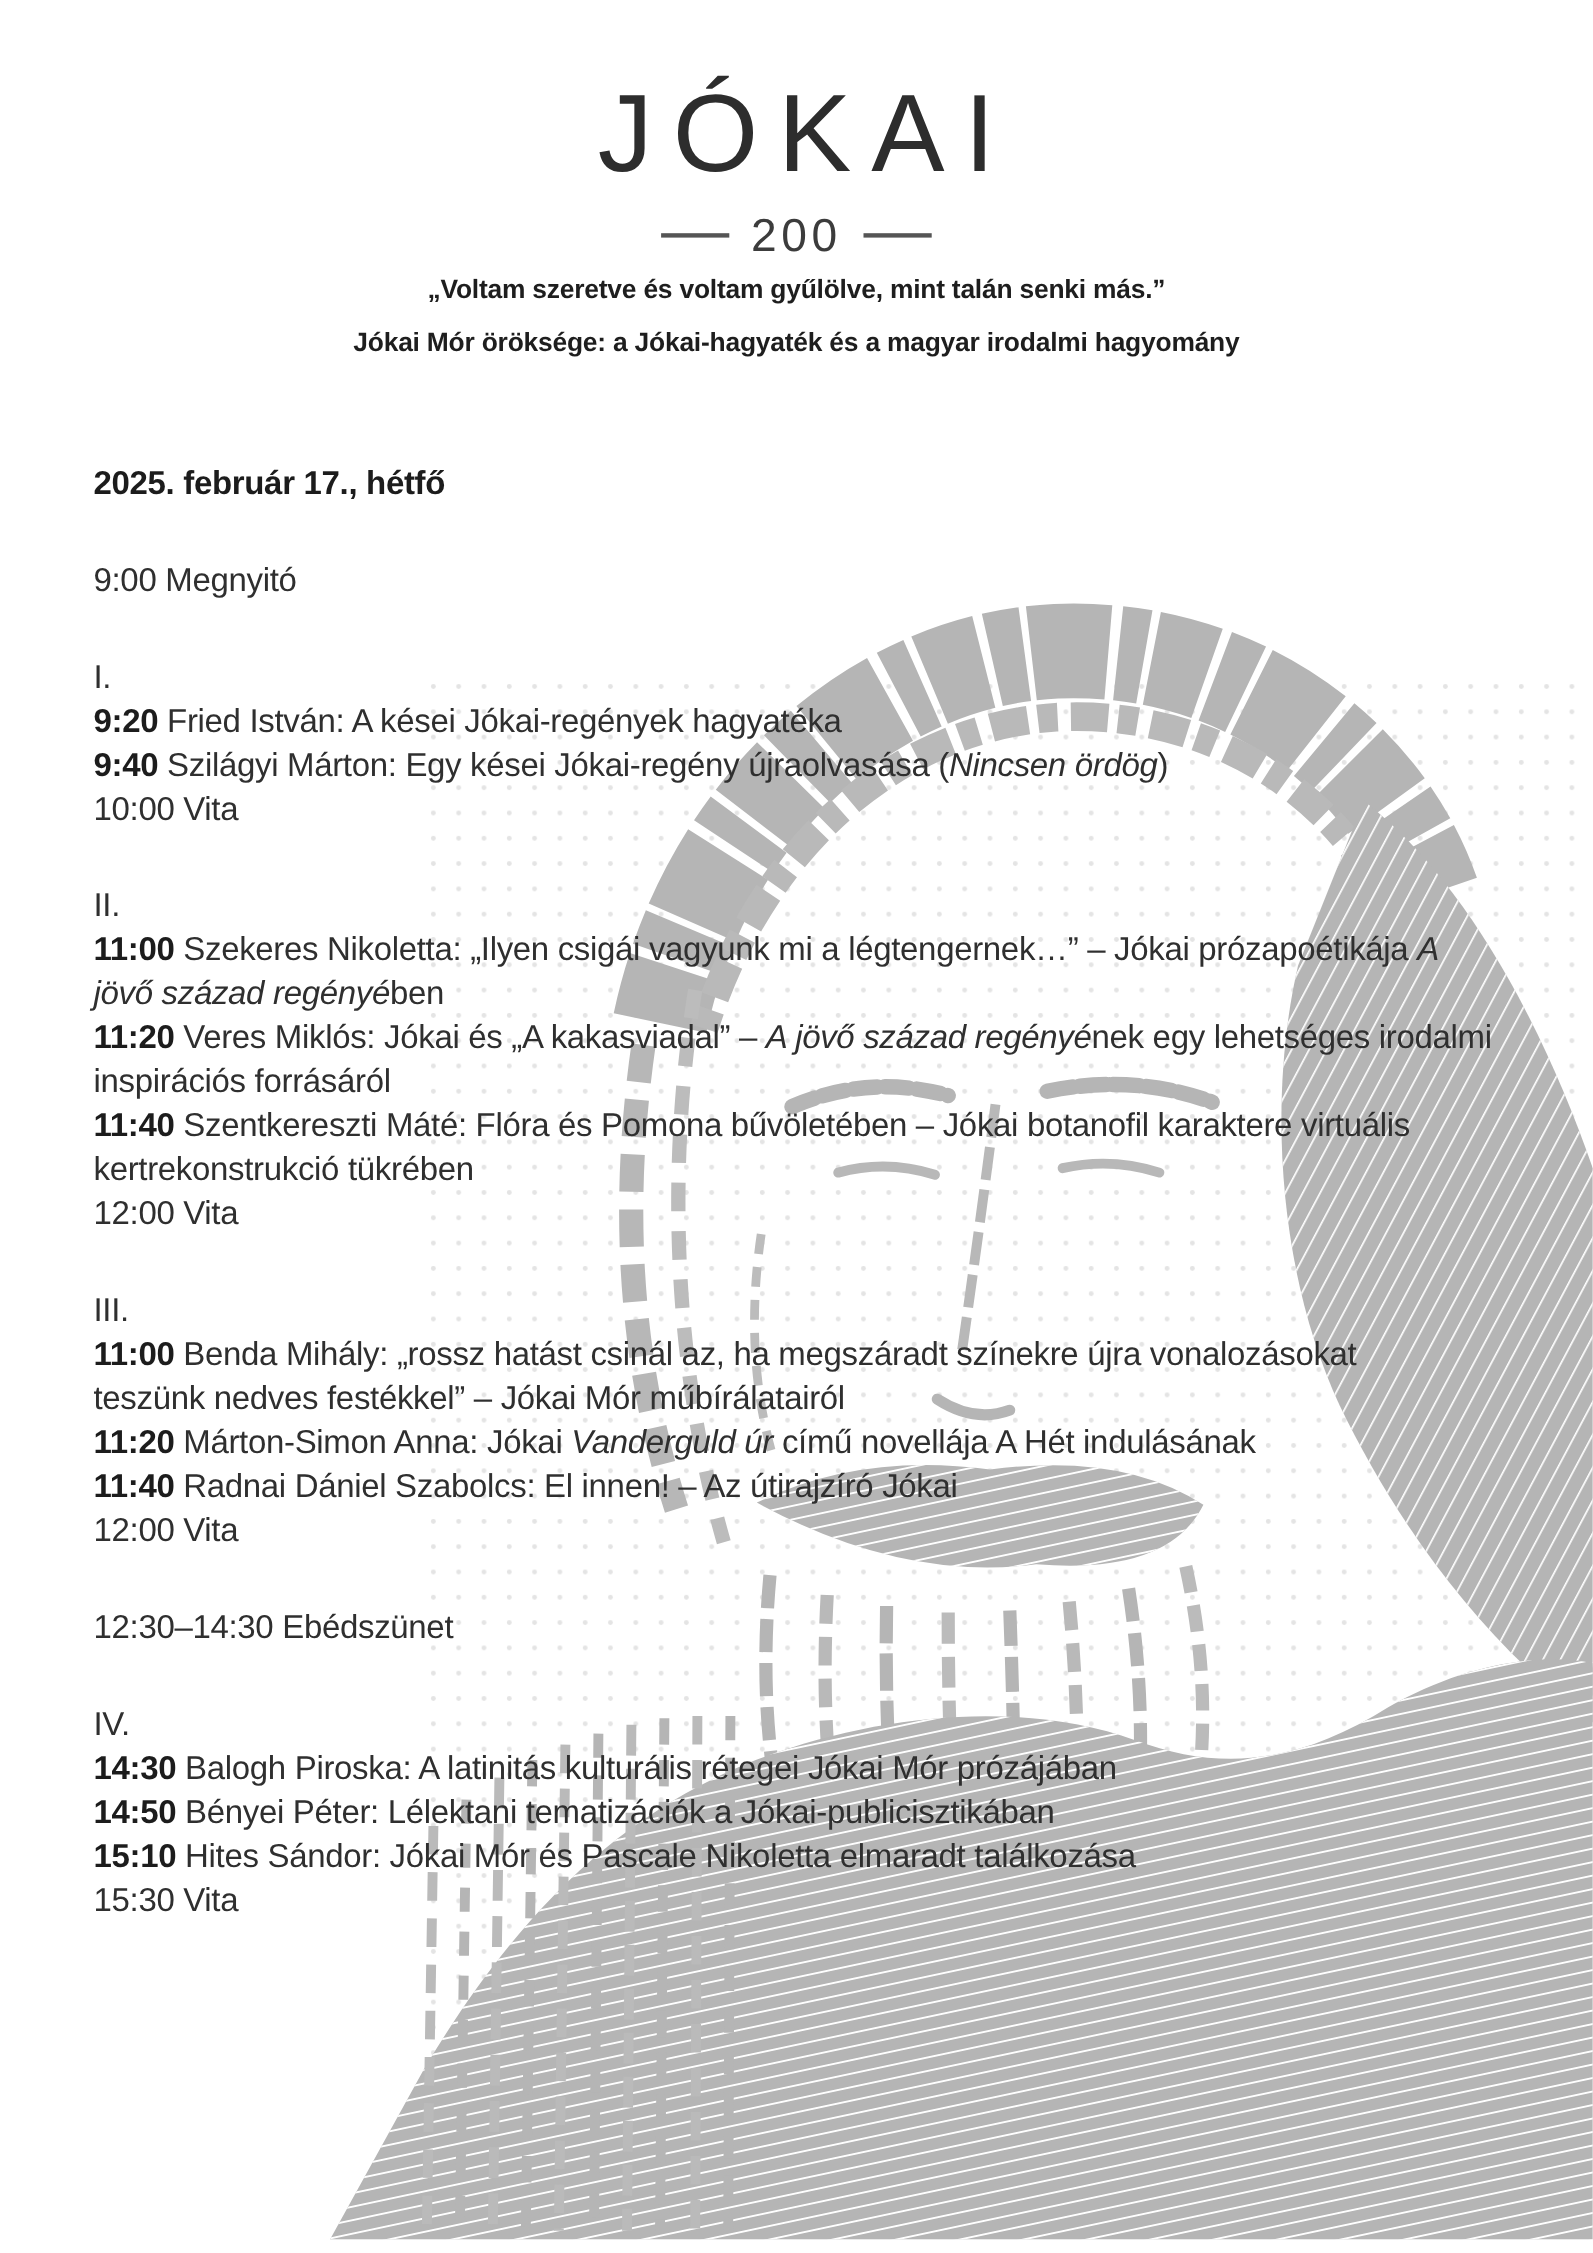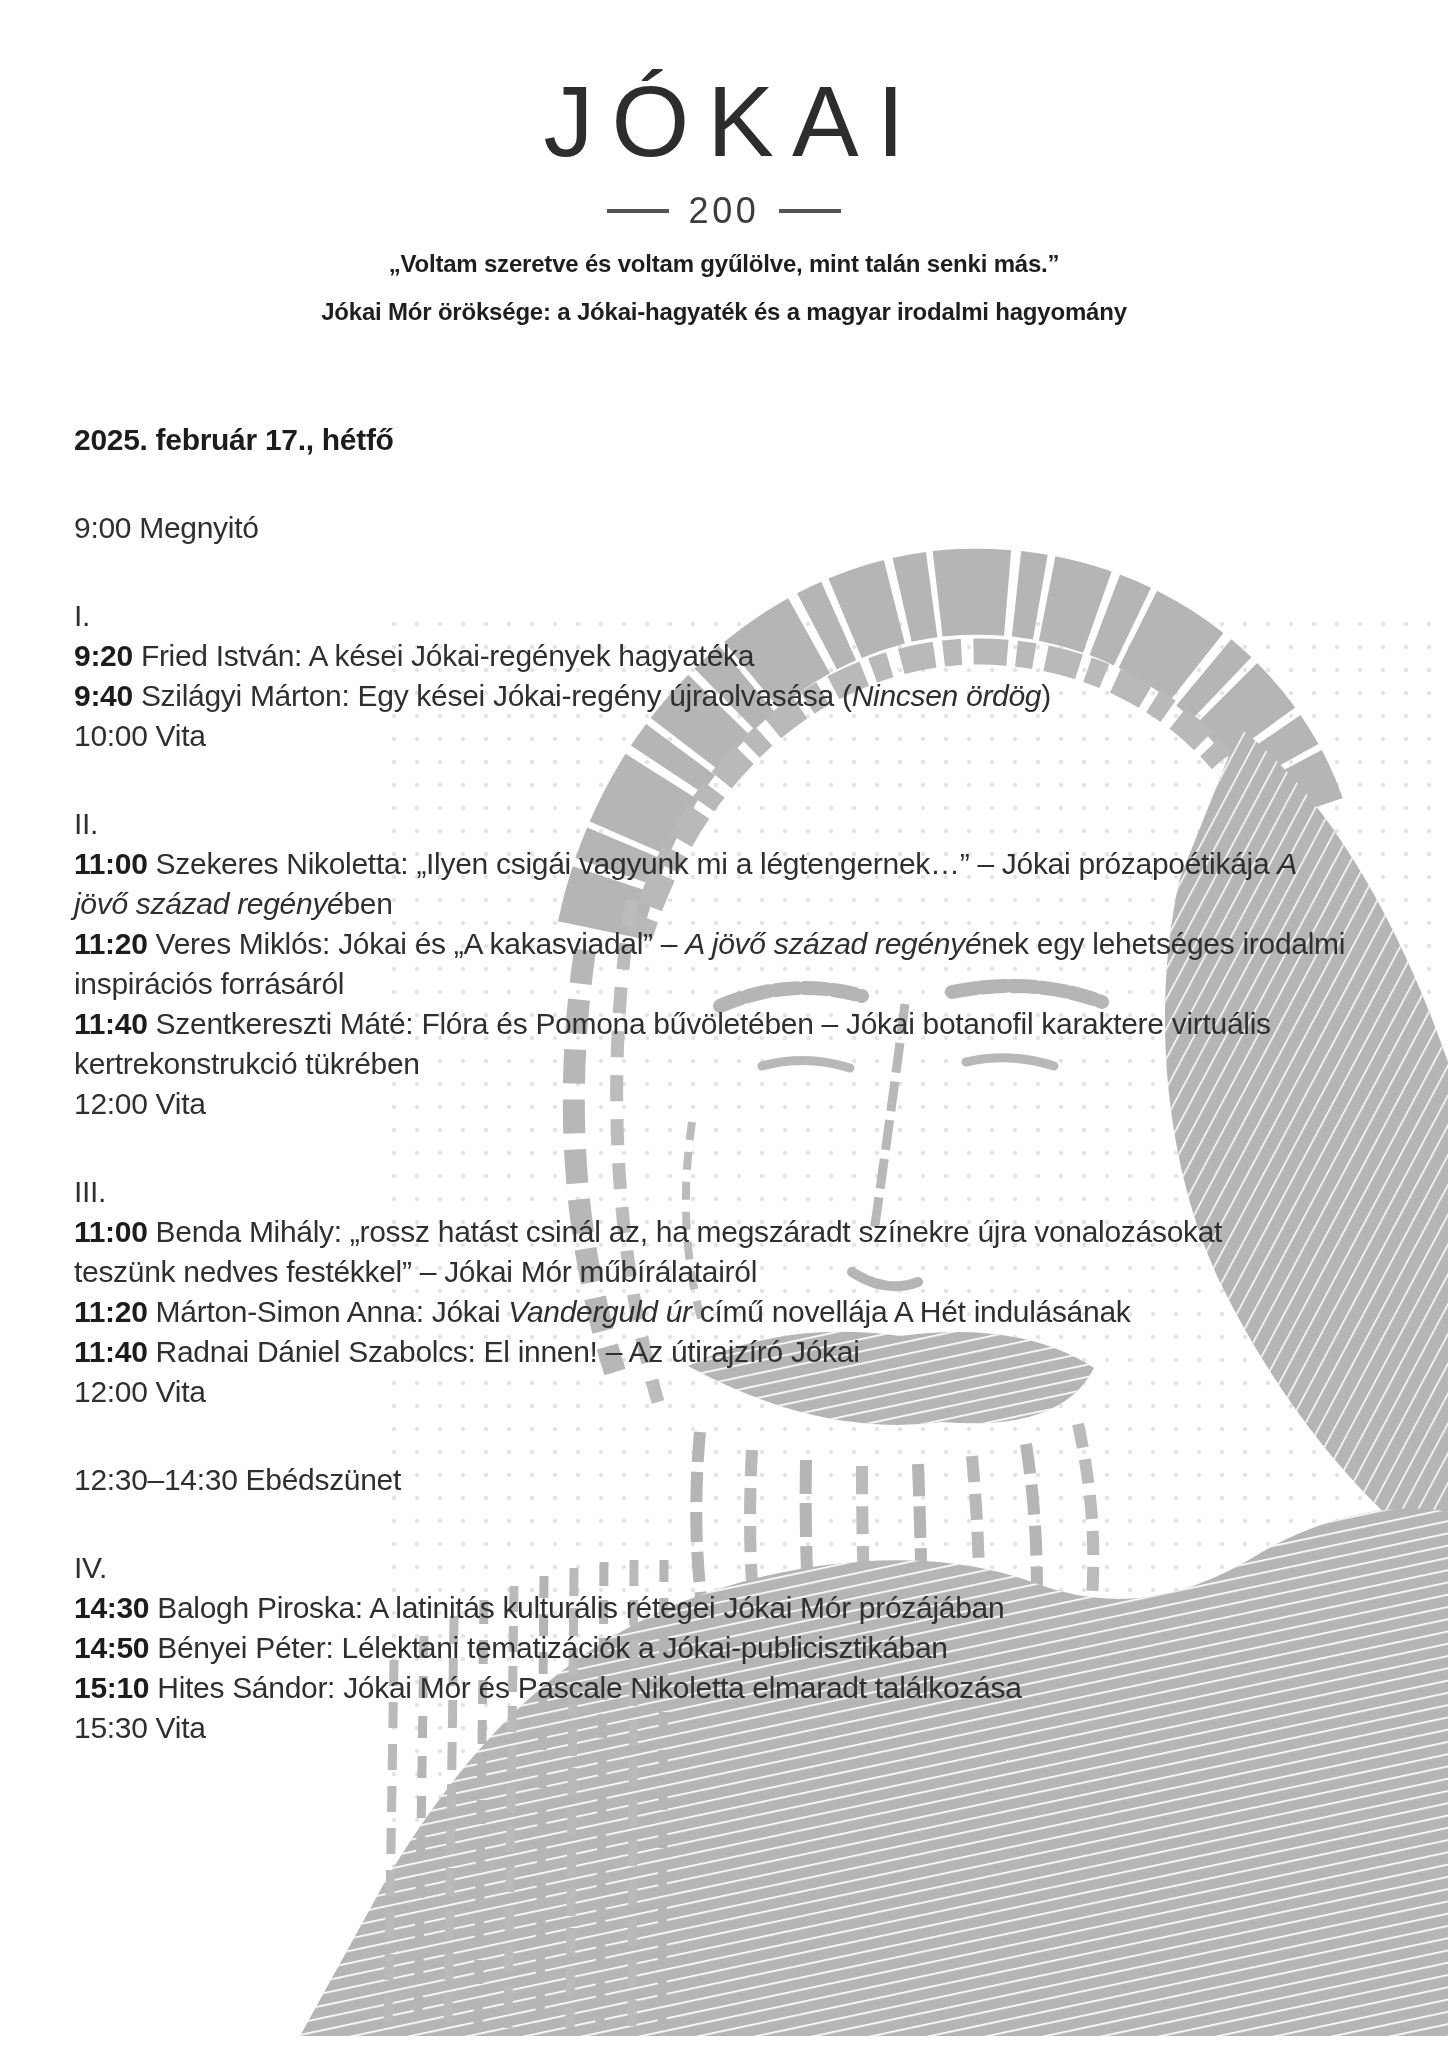--- a/index.html
+++ b/index.html
@@ -15,28 +15,28 @@
   #portrait{position:absolute;left:0;top:0;width:1448px;height:2048px;z-index:0;}
 
   
   .logo-wrap{position:absolute;top:42px;left:0;width:1448px;text-align:center;z-index:2;margin-top:24px;}
   .logo-title{
     font-size:100px;line-height:1.1;font-weight:200;color:#2d2d2d;
     letter-spacing:0.18em;text-indent:0.18em;
   }
   .logo-sub{display:flex;align-items:center;justify-content:center;gap:20px;margin-top:14px;}
   .logo-dash{width:62px;height:4px;background:#555555;}
-  .logo-year{font-size:36px;font-weight:400;color:#3c3c3c;letter-spacing:0.10em;}
+  .logo-year{font-size:42px;font-weight:400;color:#3c3c3c;letter-spacing:0.10em;}
 
   
   .title-wrap{position:absolute;top:240px;left:0;width:1448px;text-align:center;z-index:2;}
   .title-line{font-size:24px;line-height:48px;font-weight:700;color:#1e1e1e;letter-spacing:-0.2px;}
 
   
-  #program{position:absolute;left:74px;top:420px;z-index:2;}
+  #program{position:absolute;left:85px;top:420px;z-index:2;}
   .date-heading{font-size:30px;line-height:40px;font-weight:700;color:#1c1c1c;margin-bottom:48px;letter-spacing:-0.3px;white-space:nowrap;}
   .block{margin-bottom:48px;}
   .line{font-size:30px;line-height:40px;color:#2f2f2f;letter-spacing:-0.3px;white-space:nowrap;}
   .line .bold{font-weight:700;color:#1c1c1c;}
   .line .italic{font-style:italic;}
   .line .regular{font-style:normal;}
 </style>
 </head>
 <body>
 

